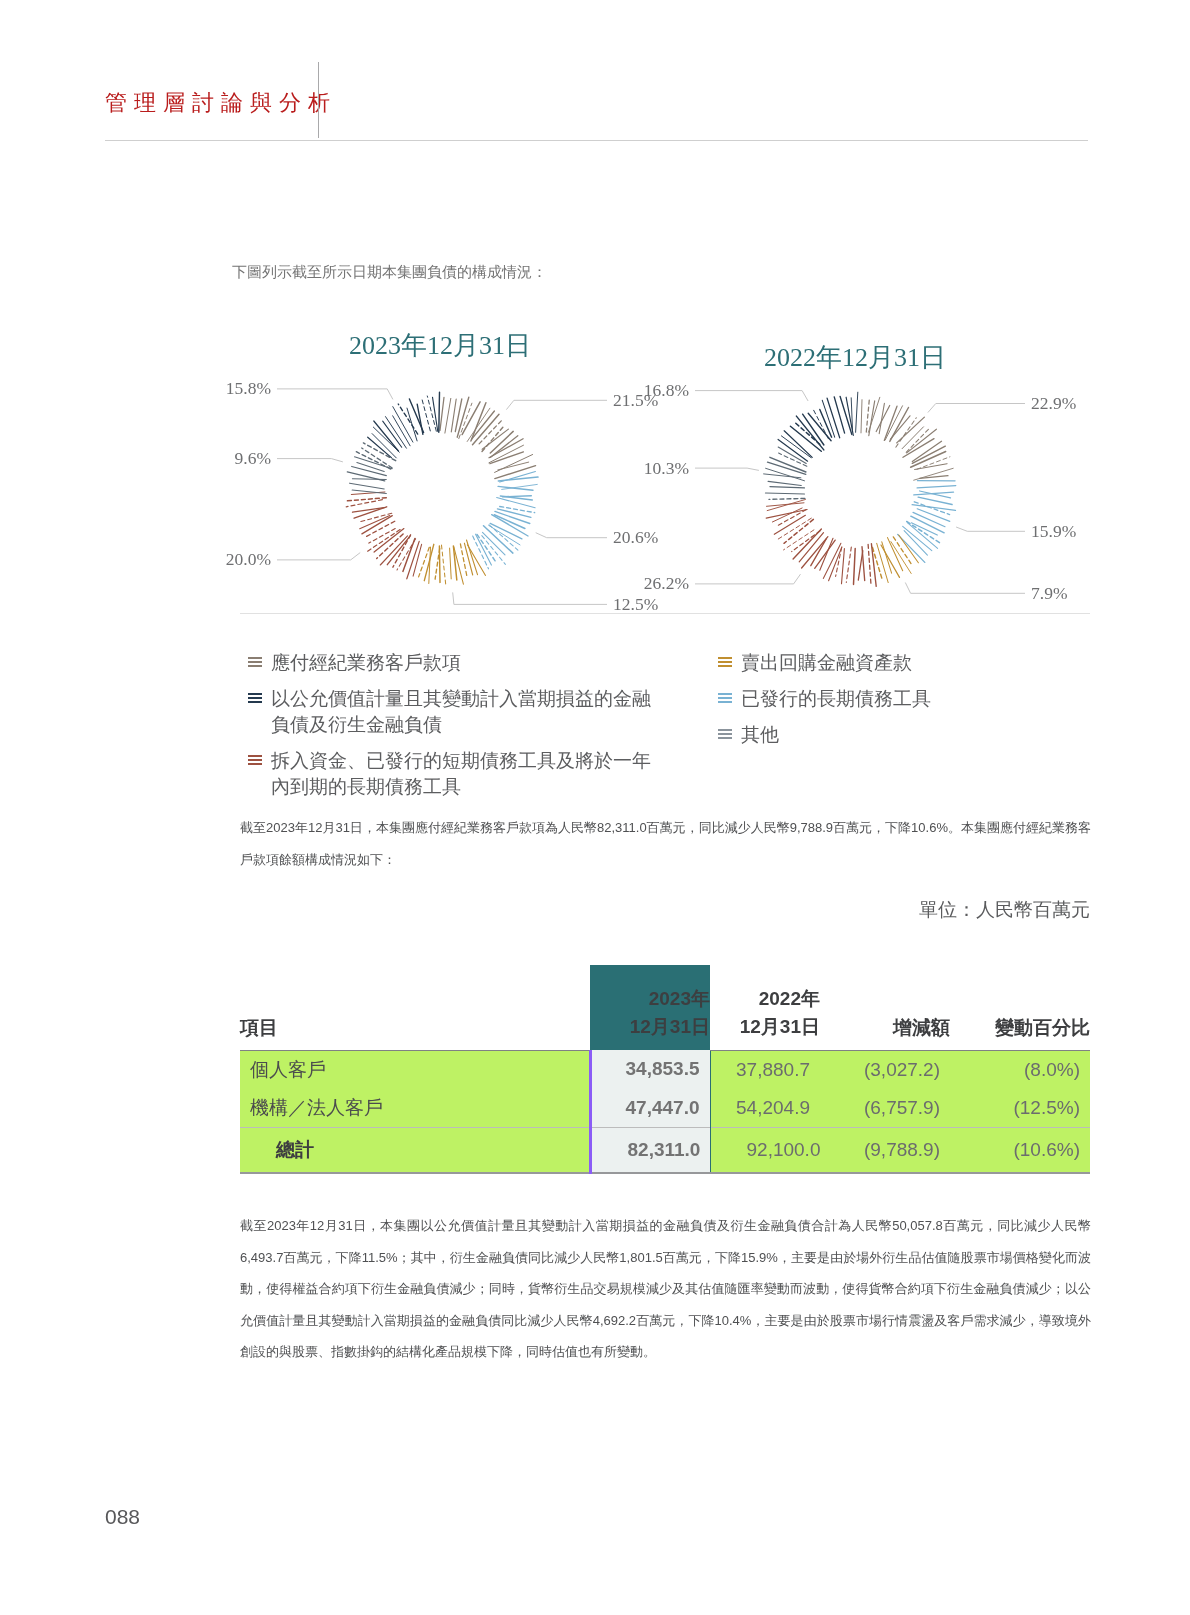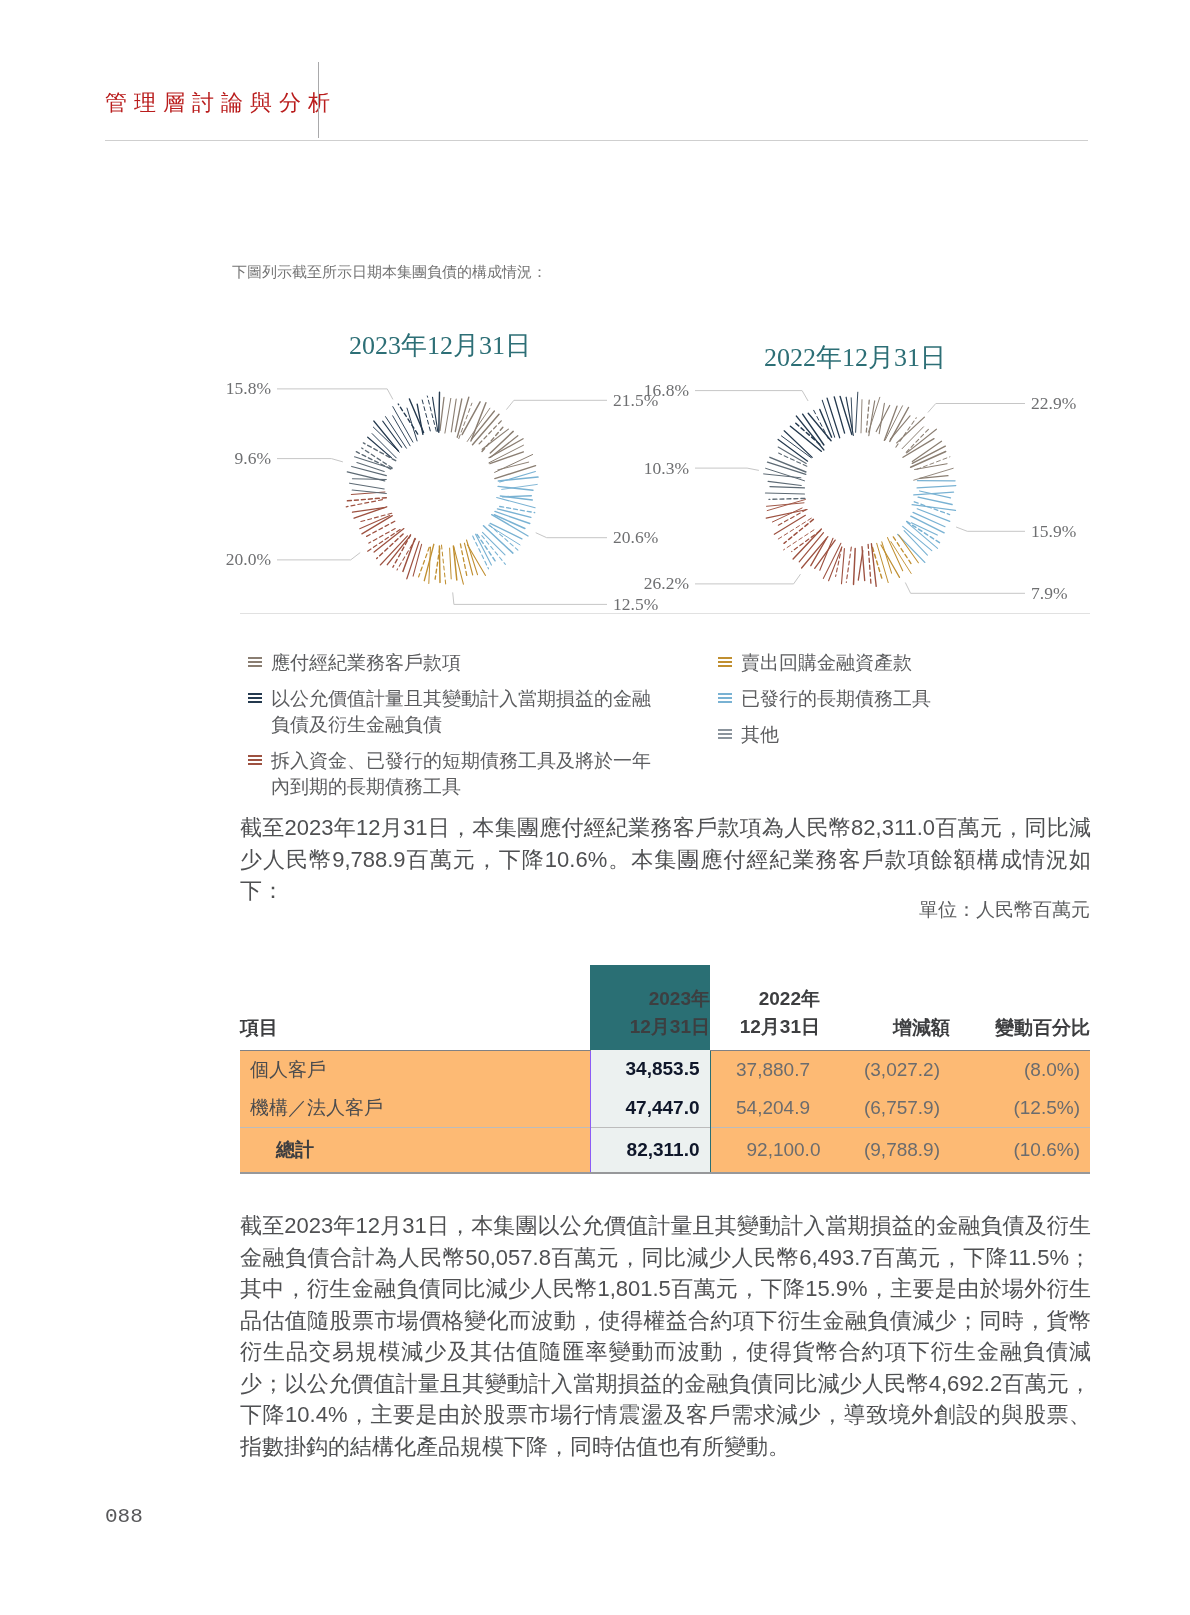--- a/index.html
+++ b/index.html
@@ -37,21 +37,21 @@
   .legend.legend-left{left:248px;width:420px;}
   .legend.legend-right{left:718px;width:360px;}
   .legend-item{display:flex;align-items:flex-start;margin-bottom:10px;font-size:19px;line-height:26px;color:#5c5d5f;}
   .hatch-marker{
     flex:0 0 auto;display:inline-block;width:14px;height:12px;margin:7px 9px 0 0;
     background:repeating-linear-gradient(to bottom,var(--mc,#888) 0 1.7px,transparent 1.7px 4px);
   }
   
   .body-para{
     position:absolute;left:240px;width:851px;margin:0;
-    font-size:22px;line-height:31.5px;text-align:justify;color:#4f5052;
+    font-size:13px;line-height:31.5px;text-align:justify;color:#4f5052;
   }
   .para-1{top:812px;}
   .para-2{top:1210px;}
   .unit-note{position:absolute;right:100px;top:897px;font-size:19px;color:#5a5b5d;}
   
   .data-table{
     position:absolute;left:240px;top:965px;width:850px;
     border-collapse:collapse;table-layout:fixed;font-size:19px;
   }
   .data-table th{font-weight:bold;vertical-align:bottom;padding:0 0 9px 0;color:#3d3e40;}
@@ -59,36 +59,36 @@
   .th-2022,.th-num{border-bottom:1.5px solid #808184;}
   .th-2023{
     background:#2a6f74;color:#ffffff;text-align:right;padding-right:10px;
     height:76px;vertical-align:bottom;margin-top:32px;
   }
   .th-2023 div{line-height:28px;}
   .th-2022{text-align:right;padding-right:10px;color:#6e6f71;font-weight:normal;}
   .th-2022 div{line-height:28px;}
   .th-num{text-align:right;padding-right:10px;}
   .data-table tbody td{
-    background:#fdba74;height:36px;color:#6b6c6e;
+    background:#bef264;height:36px;color:#6b6c6e;
     text-align:right;padding-right:10px;
   }
   .data-table tbody td.cell-item{text-align:left;padding-left:10px;color:#4b4c4e;}
   .data-table td.c2023{
-    background:#ecf1f0;border-left:1px solid #8b5cf6;border-right:1px solid #2a6f74;
-    color:#0f172a;font-weight:bold;
+    background:#ecf1f0;border-left:3px solid #8b5cf6;border-right:1px solid #2a6f74;
+    color:#737373;font-weight:bold;
   }
   .data-table tr.total-row td{
     border-top:1px solid #bcbcbc;border-bottom:2px solid #97989a;height:42px;padding-left:36px;
   }
   .data-table tr.total-row td.cell-item{font-weight:bold;color:#3d3e40;}
   
   .page-number{
     position:absolute;left:105px;top:1505px;
-    font-family:Liberation Mono, monospace;font-size:21px;color:#58585a;
+    font-family:Liberation Sans, sans-serif;font-size:21px;color:#58585a;
   }
 </style>
 </head>
 <body>
 
 <div class="page">
 
   <h1 class="doc-header-title">管理層討論與分析</h1>
   <div class="header-vrule"></div>
   <div class="header-hrule"></div>

